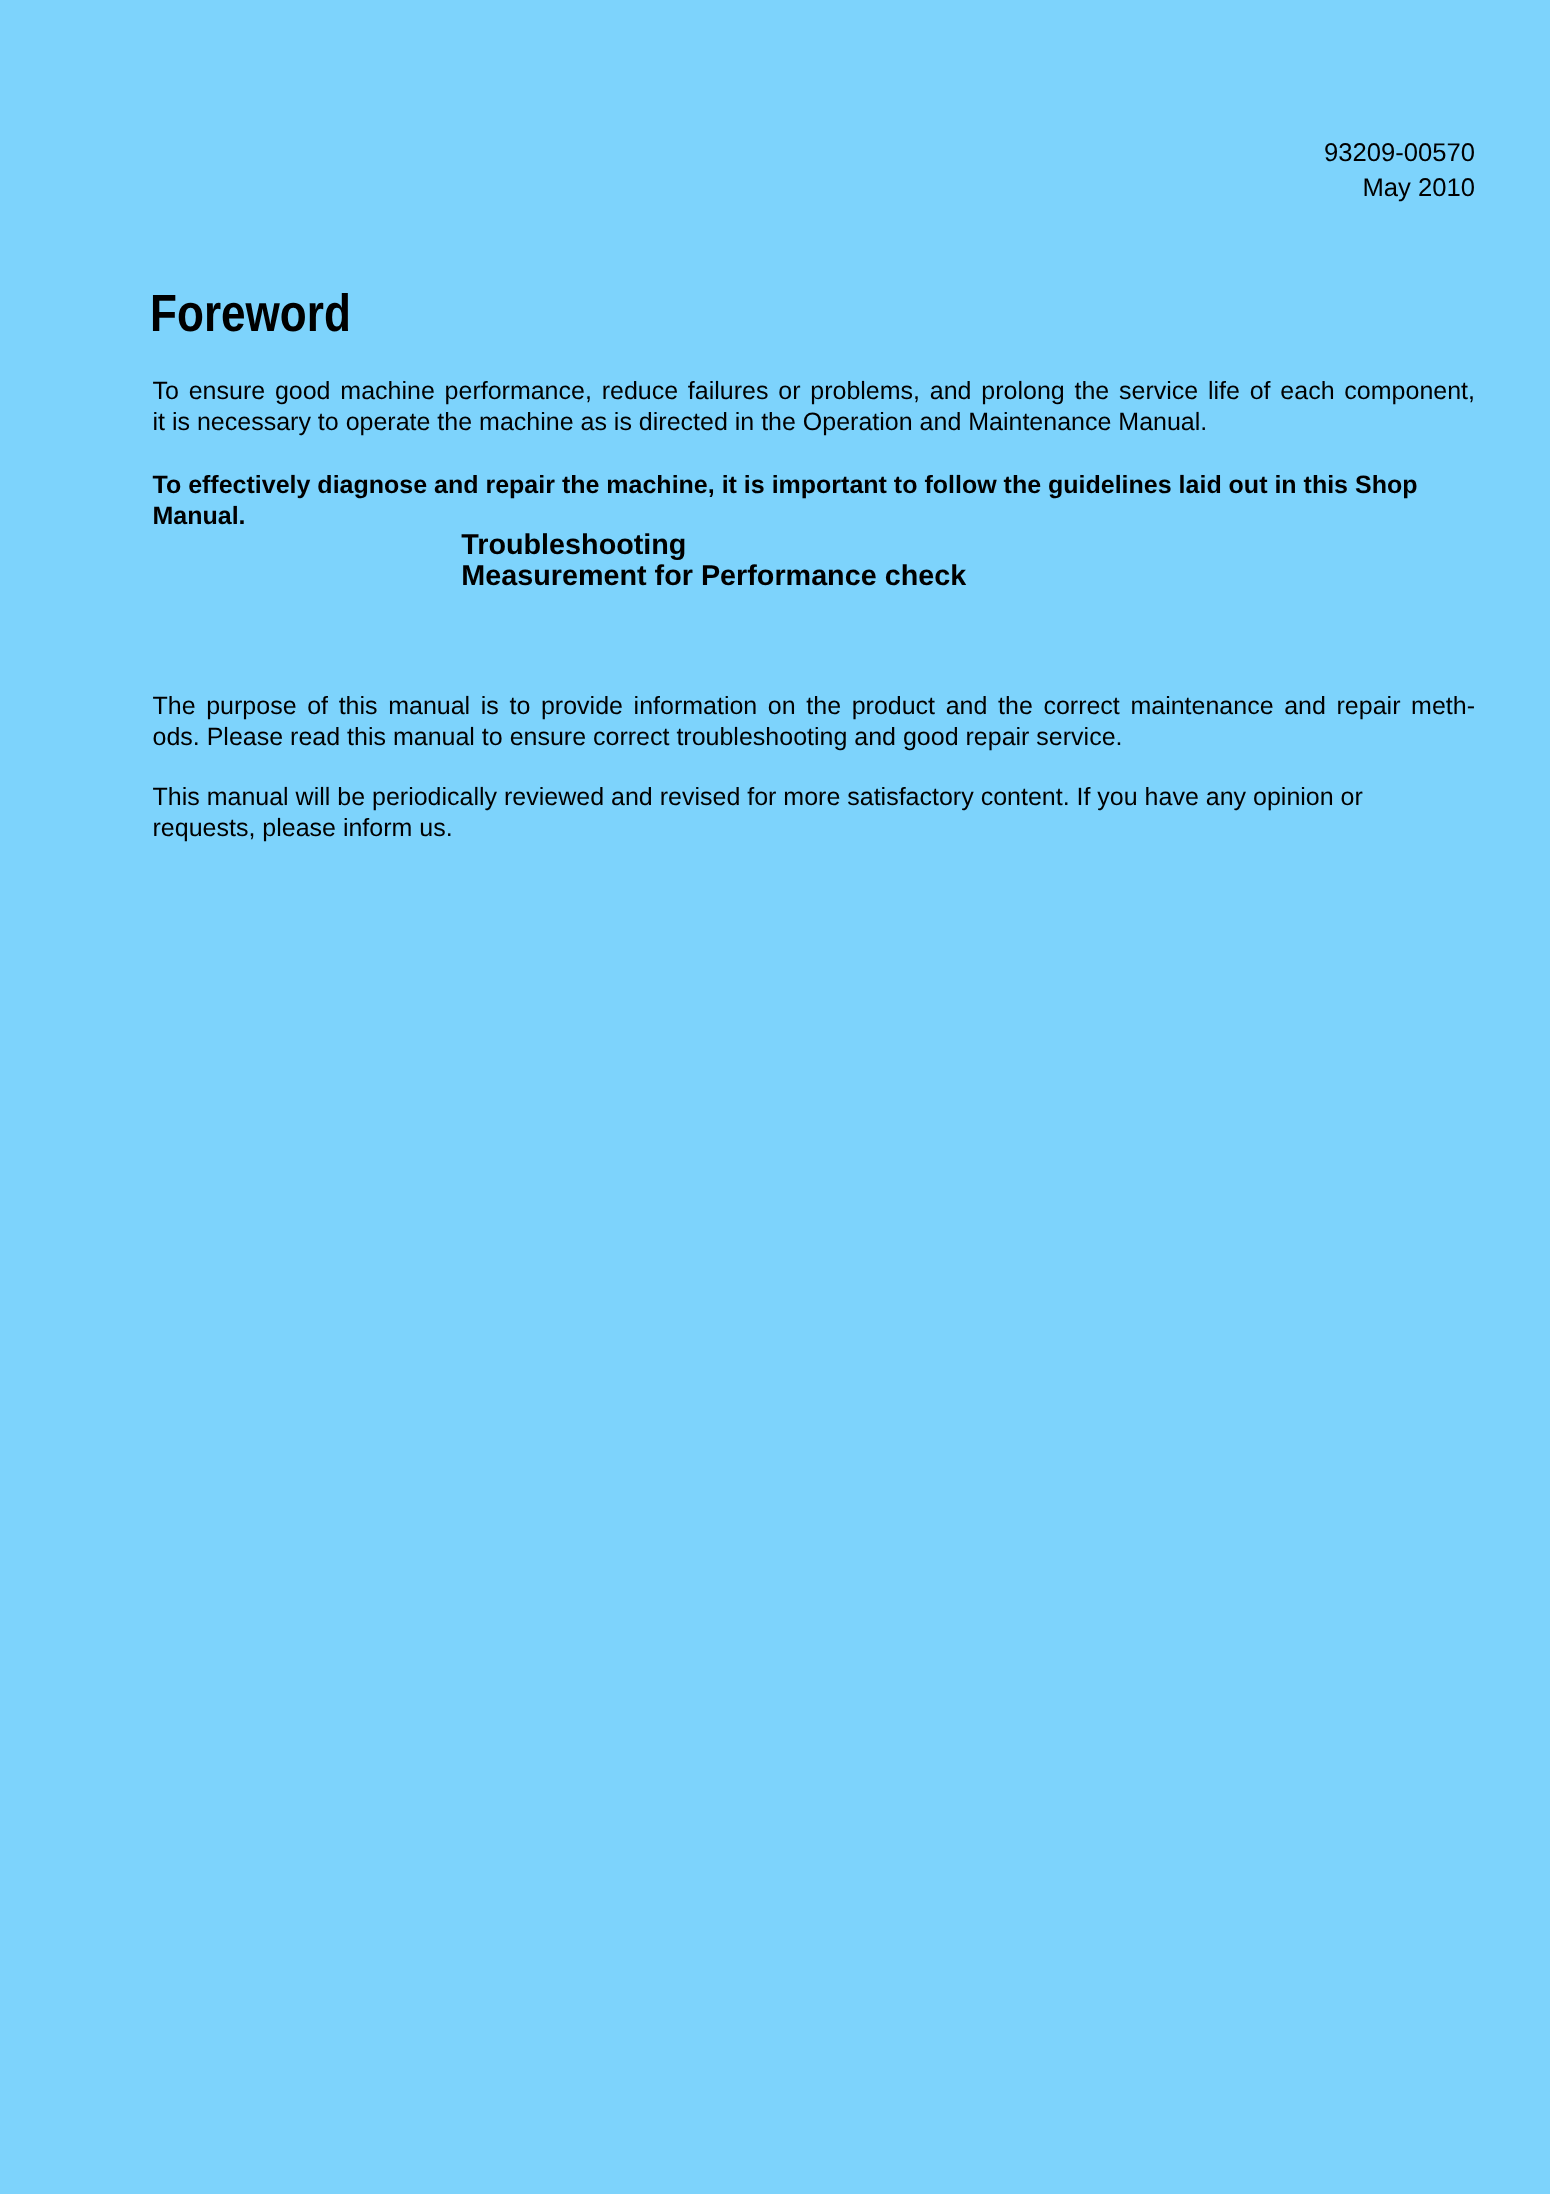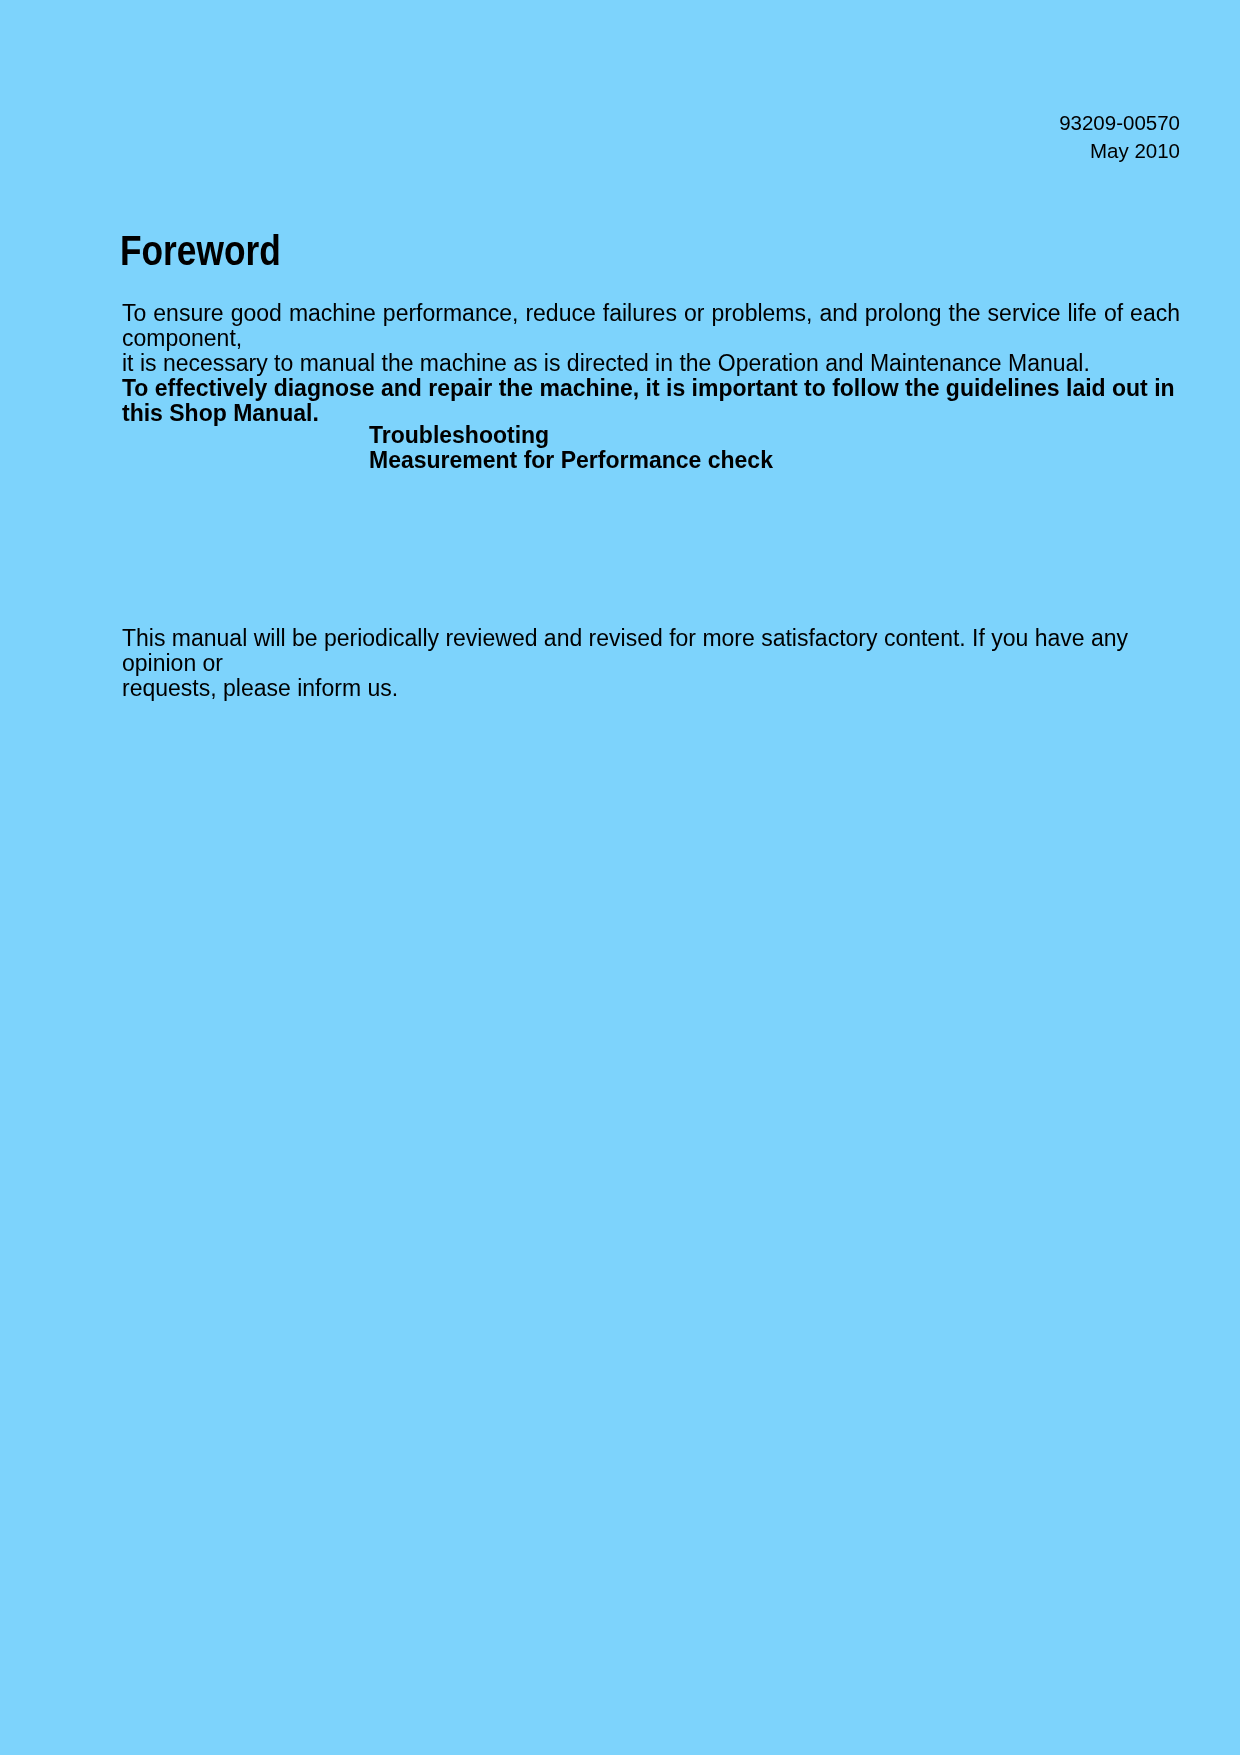--- a/index.html
+++ b/index.html
@@ -33,21 +33,21 @@
     font-weight: bold;
     letter-spacing: 0;
     white-space: nowrap;
     transform: scaleX(0.84);
     transform-origin: left top;
   }
   .para {
     position: absolute;
     left: 122px;
     width: 1058px;
-    font-size: 23px;
+    font-size: 20px;
     line-height: 25px;
   }
   .para .line { text-align: left; }
   .para .line.full {
     text-align: justify;
     text-align-last: justify;
   }
   .emphasis-block {
     position: absolute;
     left: 369px;
@@ -69,32 +69,36 @@
 
   <div class="doc-header">
     <div>93209-00570</div>
     <div>May 2010</div>
   </div>
 
   <h1 class="title">Foreword</h1>
 
   <div class="para pos-p1">
     <div class="line full">To ensure good machine performance, reduce failures or problems, and prolong the service life of each component,</div>
-    <div class="line">it is necessary to manual the machine as is directed in the Operation and Maintenance Manual.</div>
+    <div class="line">it is necessary to operate the machine as is directed in the Operation and Maintenance Manual.</div>
   </div>
 
   <div class="para pos-p2">
     <div class="line">To effectively diagnose and repair the machine, it is important to follow the guidelines laid out in this Shop Manual.</div>
   </div>
 
   <div class="emphasis-block pos-em">
     <div class="line">Troubleshooting</div>
     <div class="line">Measurement for Performance check</div>
   </div>
 
 
+  <div class="para pos-p4">
+    <div class="line full">The purpose of this manual is to provide information on the product and the correct maintenance and repair meth-</div>
+    <div class="line">ods. Please read this manual to ensure correct troubleshooting and good repair service.</div>
+  </div>
 
   <div class="para pos-p5">
     <div class="line">This manual will be periodically reviewed and revised for more satisfactory content. If you have any opinion or</div>
     <div class="line">requests, please inform us.</div>
   </div>
 
 </div>
 
 </body></html>

